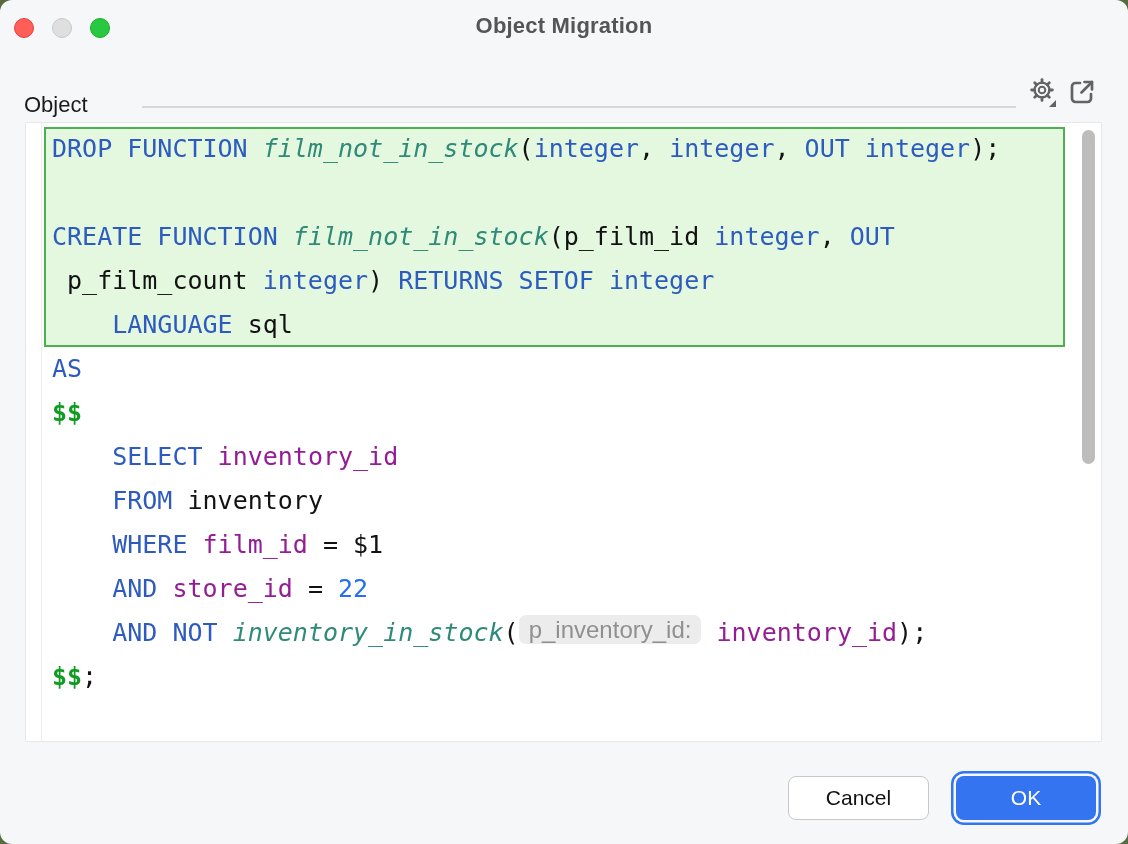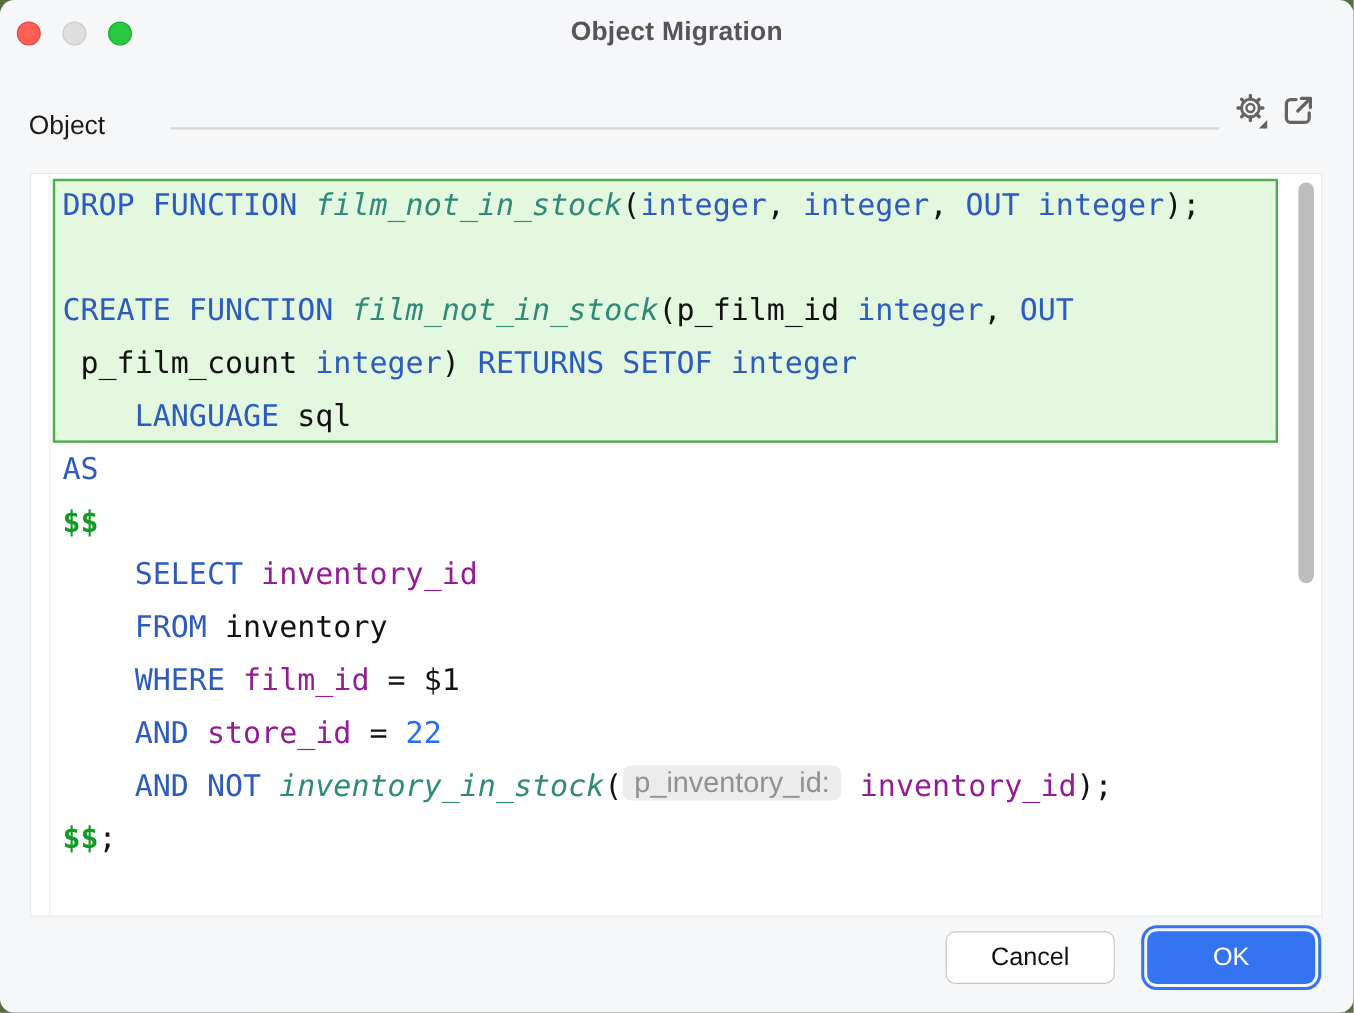--- a/index.html
+++ b/index.html
@@ -74,21 +74,21 @@
   }
   .preview-rule{
     position:absolute;left:142px;top:106px;width:874px;height:2px;
     background:var(--rule);
   }
   .hdr-icon{position:absolute;width:32px;height:34px;cursor:pointer;}
   .hdr-icon.settings{left:1027px;top:76px;}
   .hdr-icon.open{left:1066px;top:76px;}
   
   .editor{
-    position:absolute;left:25px;top:144px;width:1077px;height:620px;
+    position:absolute;left:25px;top:122px;width:1077px;height:620px;
     background:var(--editor-bg);
     border:1px solid var(--editor-border);
   }
   .gutter{
     position:absolute;left:0;top:0;bottom:0;width:16px;
     border-right:1px solid var(--gutter-line);
   }
   .highlight-block{
     position:absolute;left:18px;width:1021px;
     background:var(--hl-bg);

